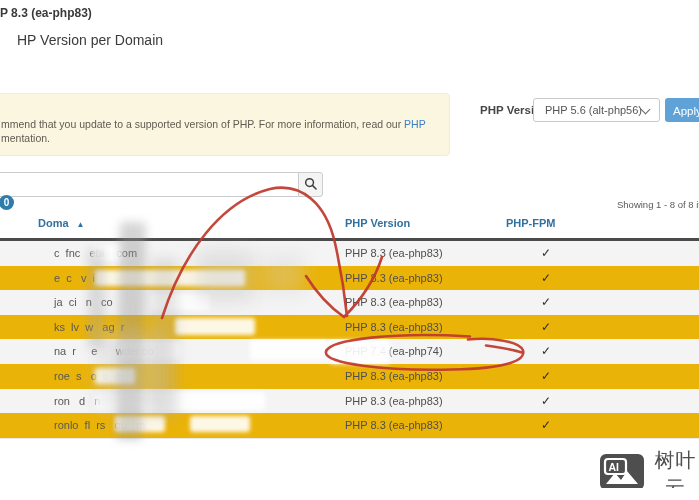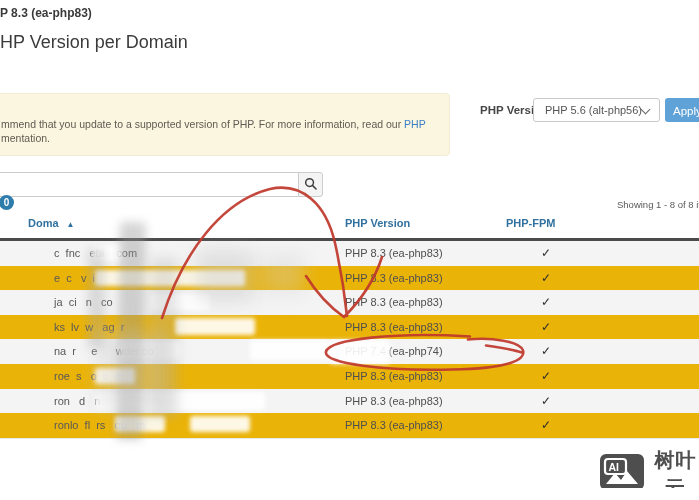--- a/index.html
+++ b/index.html
@@ -1,21 +1,21 @@
 <!DOCTYPE html>
 <html><head>
 <meta charset="utf-8">
 <style>
   html,body{margin:0;padding:0;background:#fff;}
   .stage{position:relative;width:699px;height:488px;background:#ffffff;overflow:hidden;
          font-family:"Liberation Sans",sans-serif;color:#555;}
 
   
   .top-label{position:absolute;left:0;top:6;top:6px;font-size:12px;font-weight:bold;color:#3a3a3a;white-space:nowrap;}
-  .page-title{position:absolute;left:0;top:32px;font-size:18px;font-weight:400;color:#3b3b3b;white-space:nowrap;}
+  .page-title{position:absolute;left:0;top:32px;font-size:14px;font-weight:400;color:#3b3b3b;white-space:nowrap;padding-left:17px;}
   .subtitle{position:absolute;left:0;top:64px;font-size:10.5px;color:#5a5a5a;white-space:nowrap;}
 
   
   .warning{position:absolute;left:-12px;top:93px;width:462px;height:63px;background:#fbf6e0;
            border:1px solid #f3ecd2;border-radius:4px;box-sizing:border-box;padding:8px 12px;
            font-size:10.5px;line-height:14.5px;color:#5f5b52;}
   .warning b{color:#54504a;}
   .warning .lnk{color:#3b7fc4;}
 
   
@@ -33,21 +33,21 @@
           border:1px solid #cccccc;border-radius:2px 0 0 2px;background:#fff;padding:0 8px;font-size:11px;outline:none;}
   .search-btn{position:absolute;left:298px;top:172px;width:25px;height:25px;box-sizing:border-box;
           background:#f4f4f4;border:1px solid #cccccc;border-radius:0 3px 3px 0;display:flex;
           align-items:center;justify-content:center;cursor:pointer;padding:0;}
   .badge{position:absolute;left:-1px;top:195px;width:15px;height:15px;border-radius:50%;background:#2e7cab;
           color:#fff;font-size:10px;font-weight:bold;text-align:center;line-height:15px;}
   .showing{position:absolute;left:617px;top:199px;font-size:9.5px;color:#5a5a5a;white-space:nowrap;}
 
   
   .thead{position:absolute;left:0;top:217px;width:699px;display:flex;font-size:11px;font-weight:bold;color:#31719f;}
-  .h-domain{width:345px;box-sizing:border-box;padding-left:28px;}
+  .h-domain{width:345px;box-sizing:border-box;padding-left:38px;}
   .h-ver{width:161px;}
   .h-fpm{width:80px;text-align:left;}
   .sort-arrow{font-size:8px;margin-left:8px;color:#31719f;}
   .head-line{position:absolute;left:0;top:238px;width:699px;height:3px;background:#4b4b4b;}
   .tbody{position:absolute;left:0;top:241px;width:699px;}
   .row{display:flex;height:24.6px;line-height:24.6px;font-size:11px;}
   .row.stripe{background:#f4f4f4;}
   .row.plain{background:#eab308;}
   .c-domain{width:345px;box-sizing:border-box;padding-left:54px;color:#585858;white-space:pre;overflow:hidden;}
   .c-ver{width:161px;color:#4f4f4f;}
@@ -57,21 +57,21 @@
   
   .blob{position:absolute;pointer-events:none;}
   .white{background:rgba(255,255,255,0.9);filter:blur(2px);z-index:5;border-radius:3px;}
   .gray{z-index:6;border-radius:4px;}
 
   
   .annot{position:absolute;left:0;top:0;z-index:30;pointer-events:none;}
 
   
   .wm{position:absolute;left:599px;top:447px;z-index:40;display:flex;align-items:center;text-align:center;}
-  .wm-brand{font-size:20px;font-weight:bold;color:#4e4e4e;margin-left:7px;letter-spacing:1px;}
+  .wm-brand{font-size:20px;font-weight:normal;color:#4e4e4e;margin-left:7px;letter-spacing:1px;}
 </style>
 </head>
 <body>
 
 <div class="stage">
 
   <div class="top-label">P 8.3 (ea-php83)</div>
   <div class="page-title">HP Version per Domain</div>
 
   <div class="warning">

